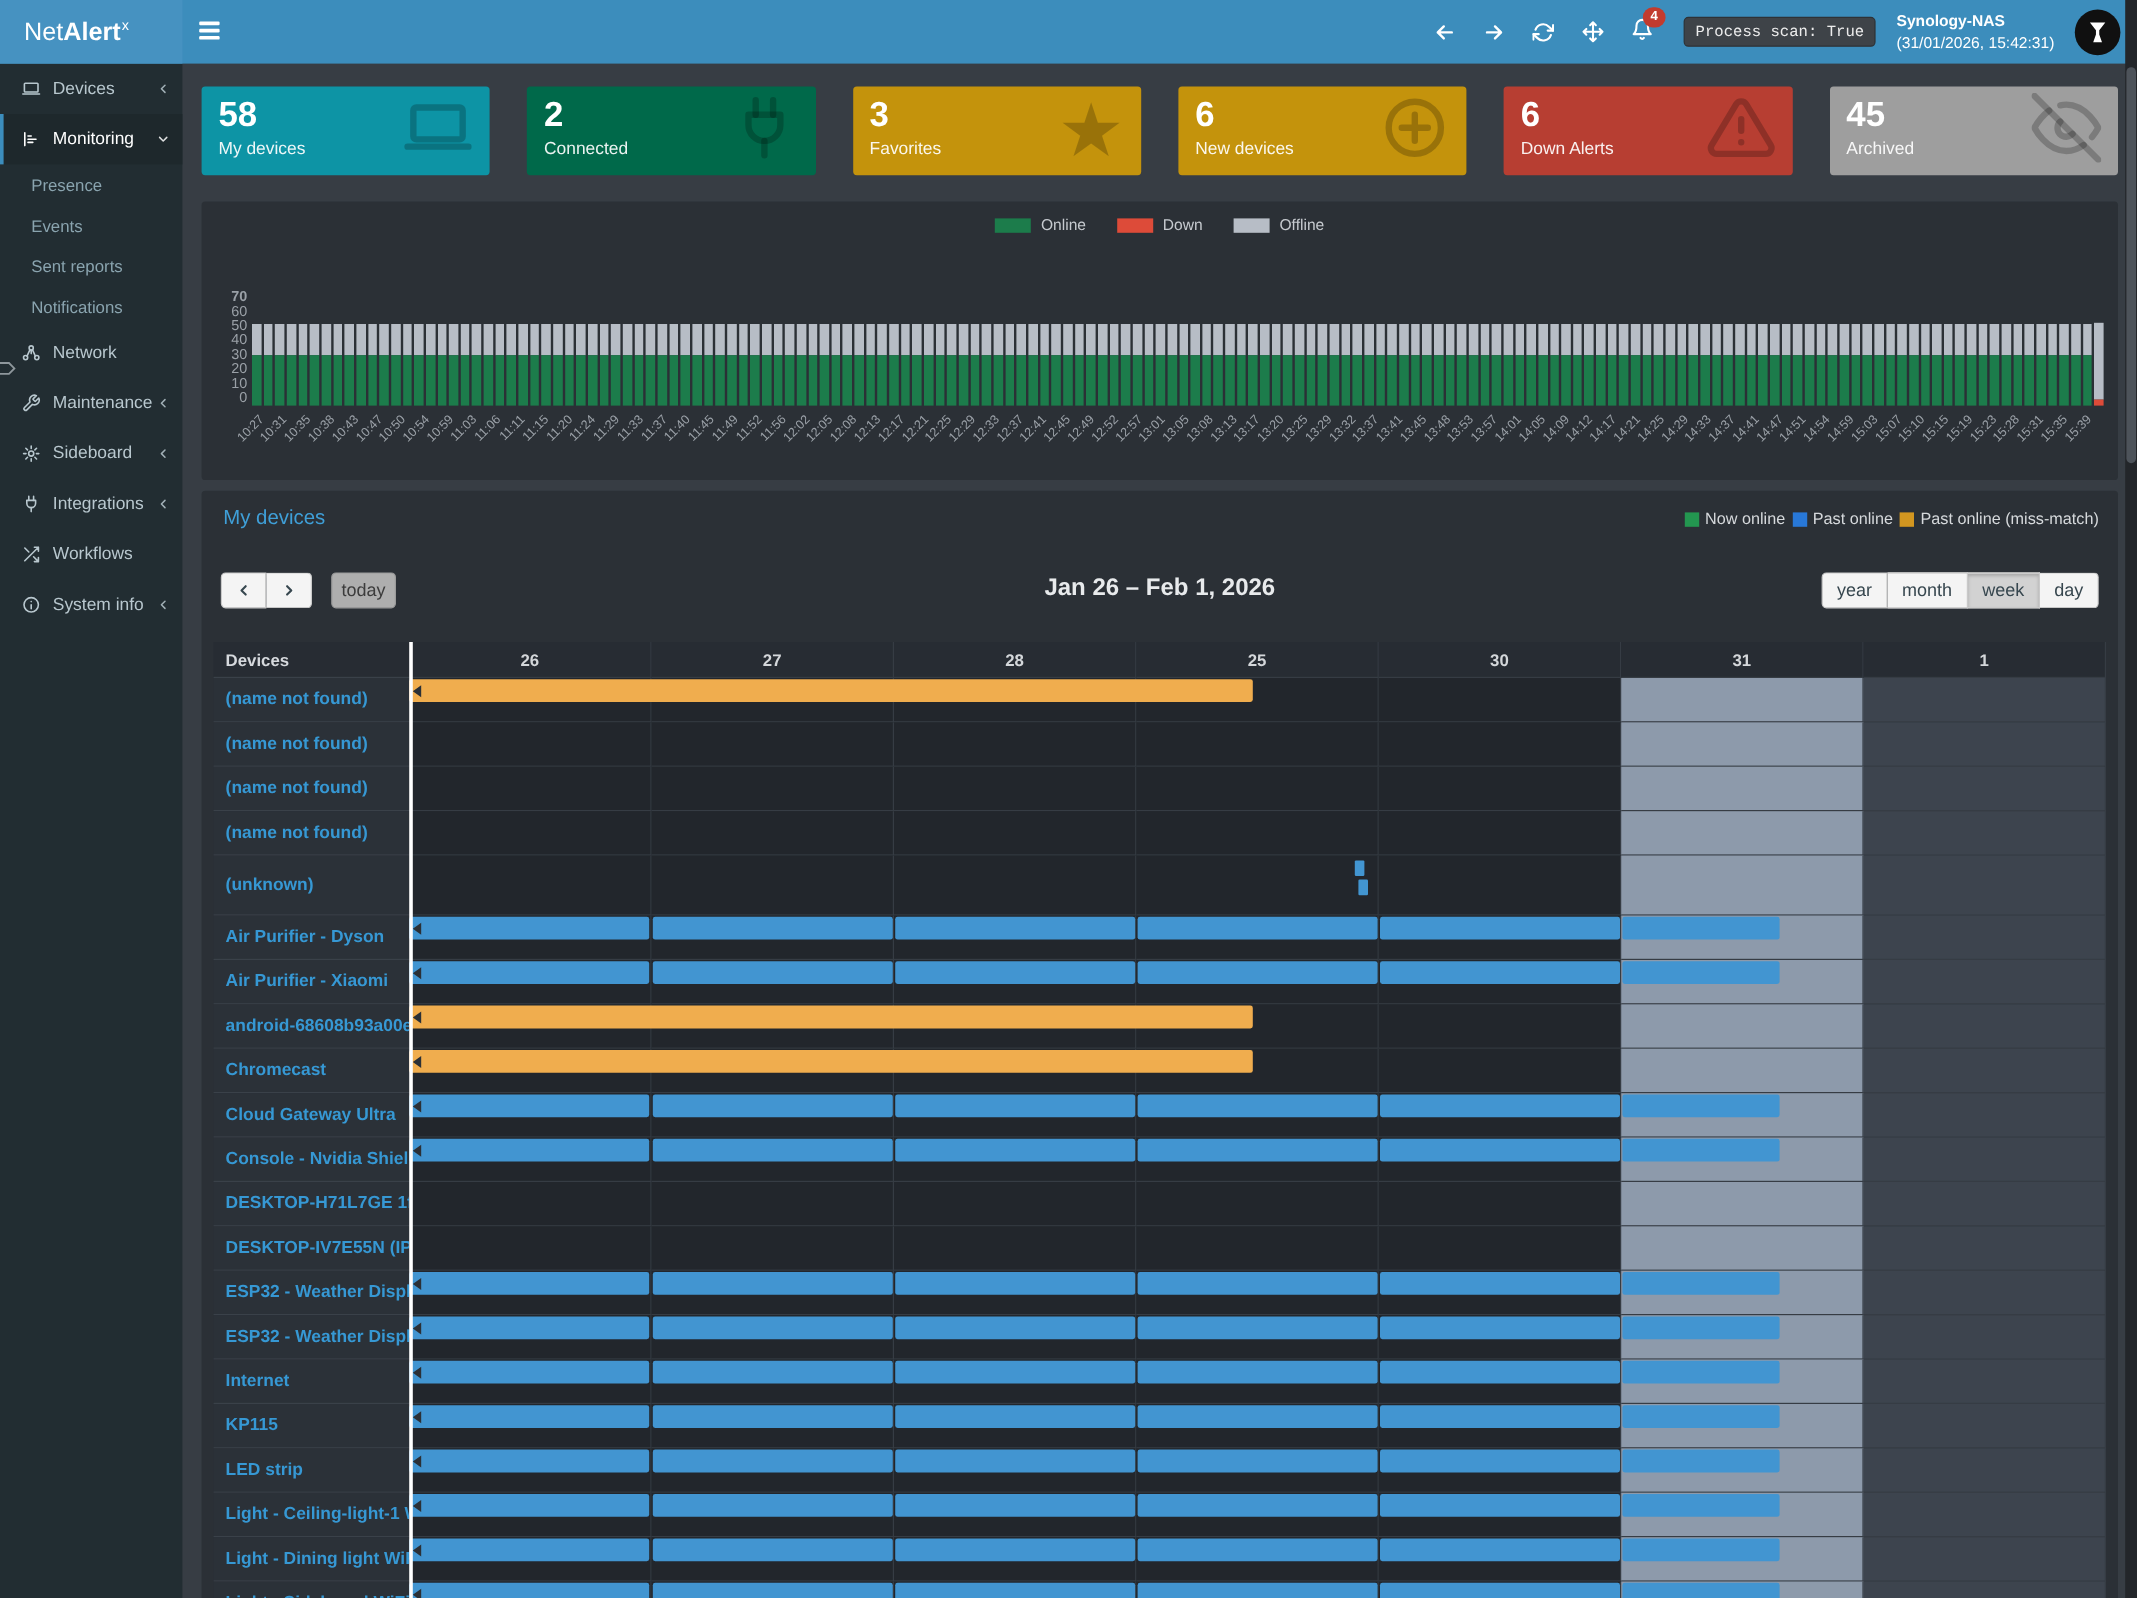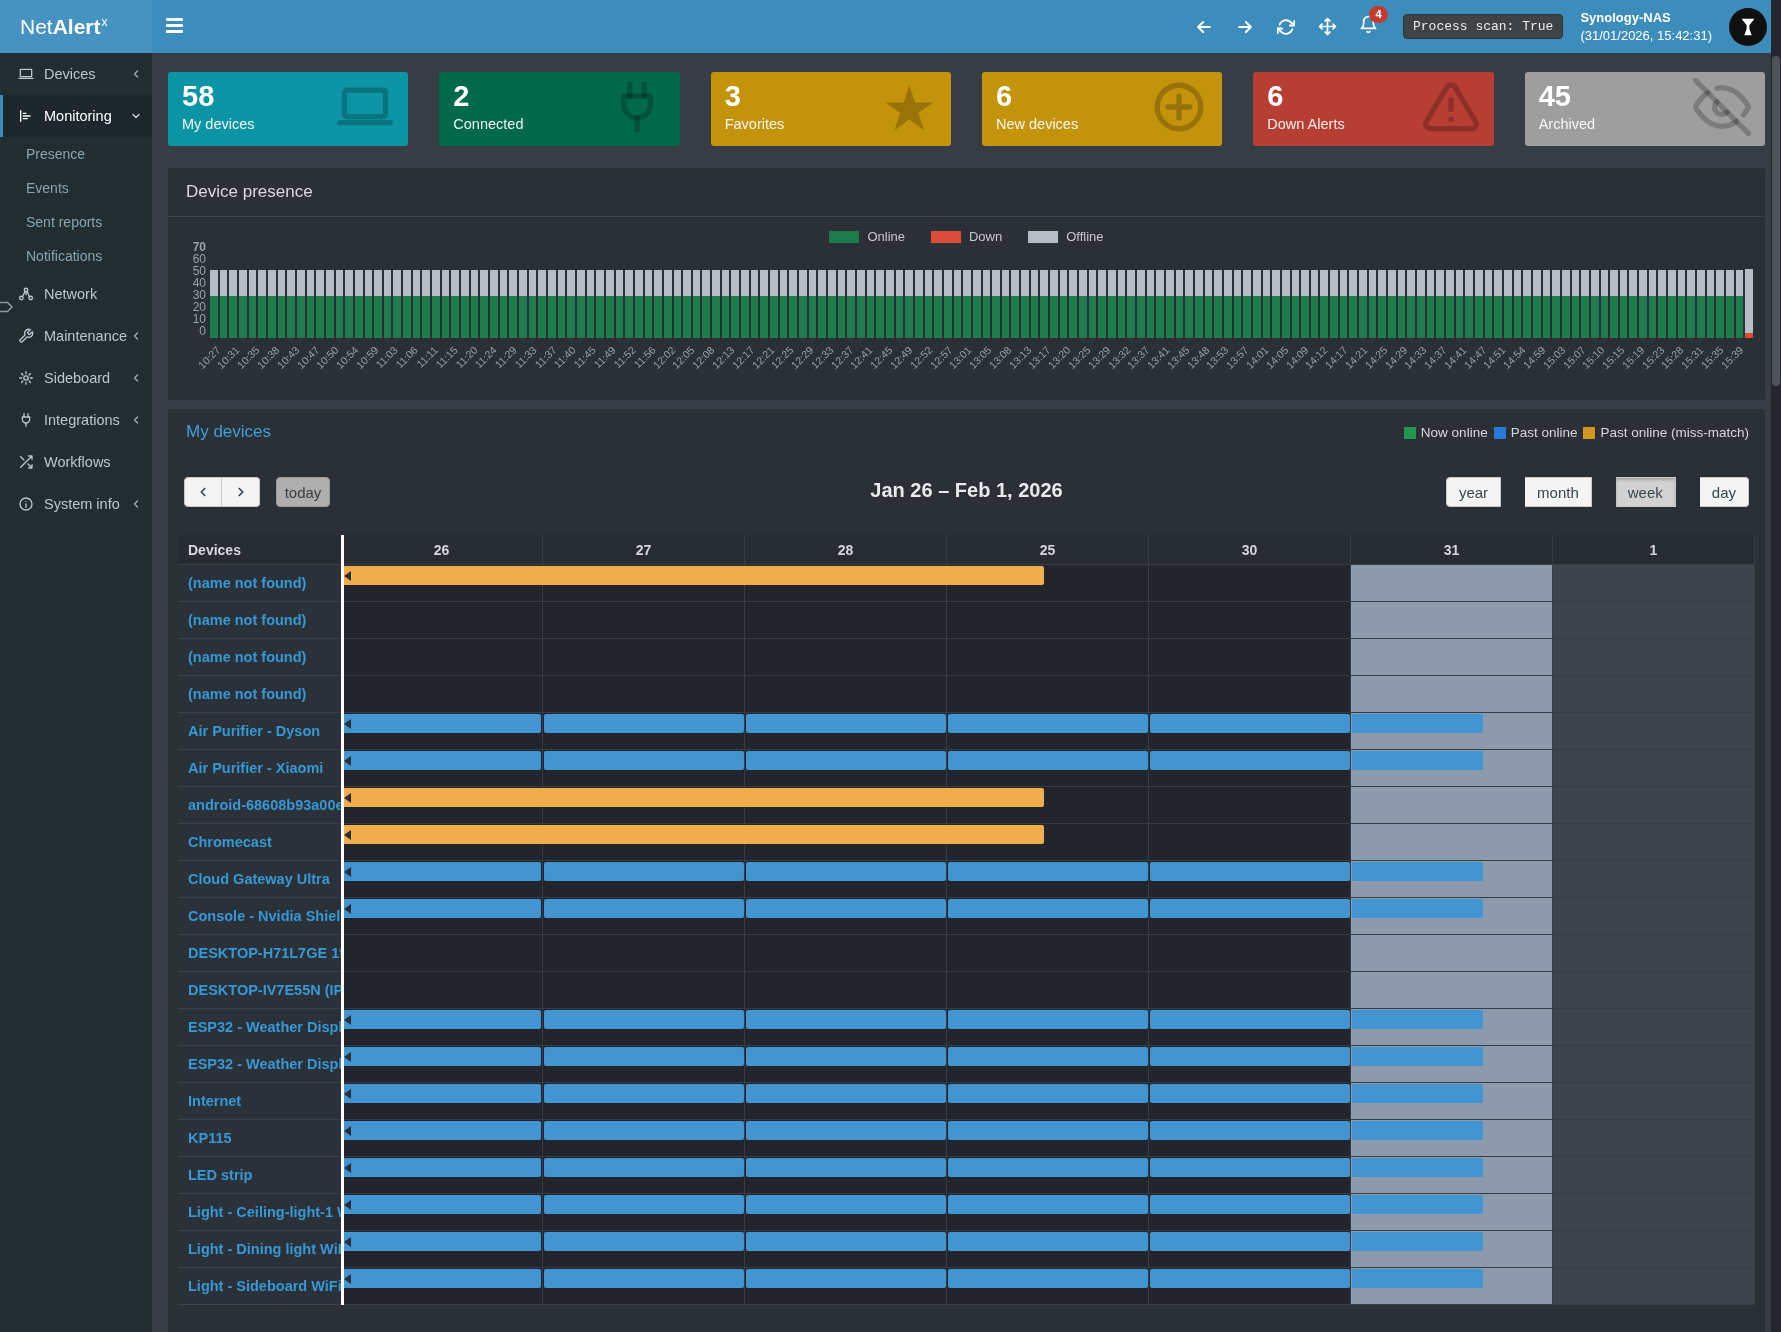--- a/index.html
+++ b/index.html
@@ -65,21 +65,21 @@
   .cleg .sw{width:12px;height:12px;}
   #cal-toolbar{position:absolute;left:16px;right:16px;top:68px;height:30px;}
   #nav-group{position:absolute;left:0;top:0;display:flex;}
   .cal-btn{height:30px;background:#f4f4f4;color:#37474f;border:1px solid #c9c9c9;font-size:15px;
       display:flex;align-items:center;justify-content:center;cursor:pointer;box-sizing:border-box;}
   #prev-btn{width:38px;border-radius:4px 0 0 4px;font-weight:bold;}
   #next-btn{width:38px;border-radius:0 4px 4px 0;border-left:none;font-weight:bold;}
   #today-btn{position:absolute;left:92px;top:0;width:54px;border-radius:4px;background:#aeaeae;color:#3c3c3c;border-color:#9a9a9a;}
   #range-title{position:absolute;left:0;right:0;top:2px;text-align:center;font-size:20px;font-weight:bold;color:#e8eaec;}
   #view-group{position:absolute;right:0;top:0;display:flex;}
-  .view-btn{padding:0 12px;margin-left:24px;}
+  .view-btn{padding:0 12px;}
   .view-btn:first-child{border-radius:4px 0 0 4px;}
   .view-btn:last-child{border-radius:0 4px 4px 0;}
   .view-btn + .view-btn{border-left:none;}
   .view-btn.active{background:#d2d2d2;box-shadow:inset 0 2px 3px rgba(0,0,0,.2);}
   
   #gantt{position:absolute;left:10px;top:126px;width:1577px;}
   .g-row{display:flex;position:relative;}
   .g-name{width:163px;flex:none;background:#2b3138;border-bottom:1px solid #3a4149;box-sizing:border-box;
       display:flex;align-items:center;padding-left:10px;font-size:14.5px;font-weight:bold;color:#3698d4;
       white-space:nowrap;overflow:hidden;cursor:pointer;}
@@ -326,21 +326,20 @@
         <div class="c-value">45</div>
         <div class="c-label">Archived</div>
         <span class="c-icon"><svg width="58" height="58" viewBox="0 0 24 24" fill="none" stroke="currentColor" stroke-width="2.2" stroke-linecap="round" stroke-linejoin="round">
             <path d="M17.94 17.94A10.07 10.07 0 0 1 12 20c-7 0-11-8-11-8a18.45 18.45 0 0 1 5.06-5.94M9.9 4.24A9.12 9.12 0 0 1 12 4c7 0 11 8 11 8a18.5 18.5 0 0 1-2.16 3.19m-6.72-1.07a3 3 0 1 1-4.24-4.24"></path>
             <path d="M1 1l22 22"></path>
           </svg></span>
       </div>
     </div>
 
   <div class="box" id="presence-box">
-    <div id="presence-title">Device presence</div>
     <div id="presence-legend">
         <div class="pleg">
           <span class="sw" style="background:#1c7c4b"></span>
           <span>Online</span>
         </div>
         <div class="pleg">
           <span class="sw" style="background:#dd4b39"></span>
           <span>Down</span>
         </div>
         <div class="pleg">
@@ -1338,20 +1337,34 @@
             <div class="g-days">
               <div class="g-cell"></div>
               <div class="g-cell"></div>
               <div class="g-cell"></div>
               <div class="g-cell"></div>
               <div class="g-cell"></div>
               <div class="g-cell hl"></div>
               <div class="g-cell nm"></div>
             </div>
           </div>
+          <div class="g-row" style="height: 50px;">
+            <div class="g-name" style="height:50px">(unknown)</div>
+            <div class="g-days">
+              <div class="g-cell"></div>
+              <div class="g-cell"></div>
+              <div class="g-cell"></div>
+              <div class="g-cell"></div>
+              <div class="g-cell"></div>
+              <div class="g-cell hl"></div>
+              <div class="g-cell nm"></div>
+              <div class="mark" style="left:55.71%;top:4px"></div>
+              <div class="mark" style="left:calc(55.71% + 3px);top:20px"></div>
+            </div>
+          </div>
           <div class="g-row" style="height: 37px;">
             <div class="g-name" style="height:37px">Air Purifier - Dyson</div>
             <div class="g-days">
               <div class="g-cell"></div>
               <div class="g-cell"></div>
               <div class="g-cell"></div>
               <div class="g-cell"></div>
               <div class="g-cell"></div>
               <div class="g-cell hl"></div>
               <div class="g-cell nm"></div>

